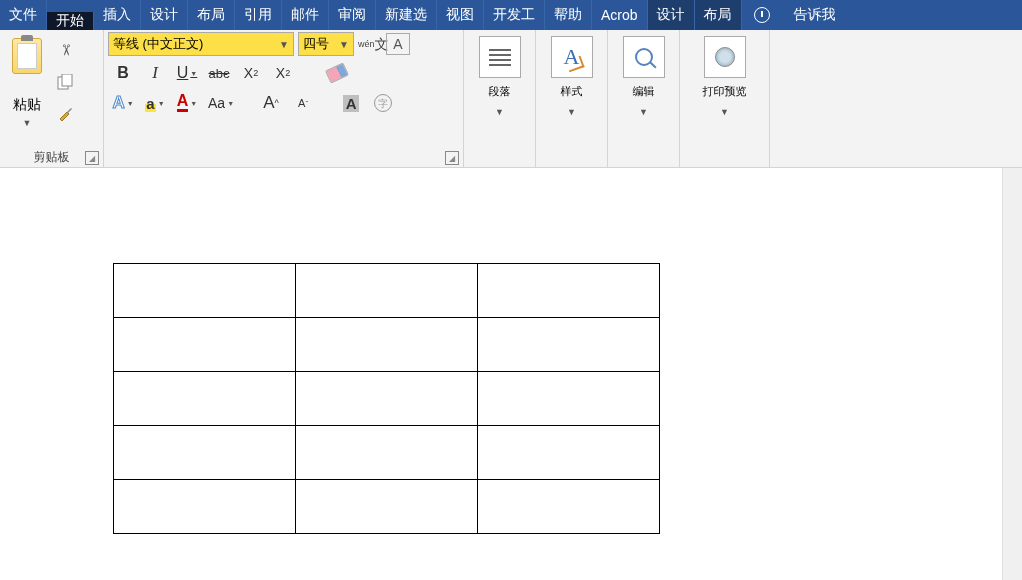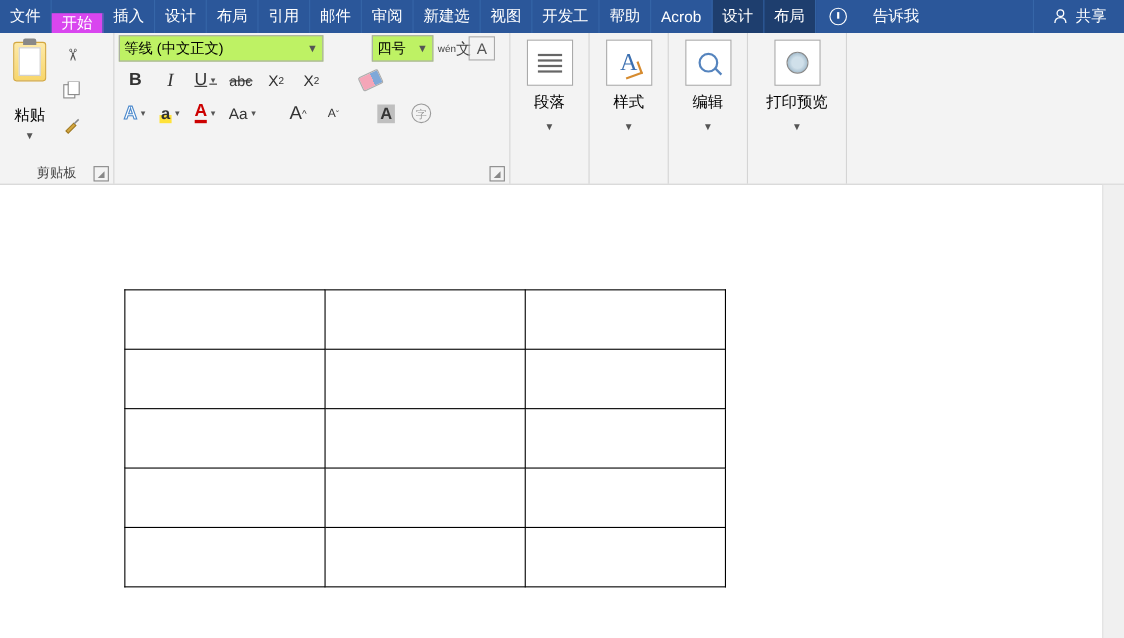--- a/index.html
+++ b/index.html
@@ -1,19 +1,19 @@
 <!DOCTYPE html>
 <html><head>
 <meta charset="utf-8">
 <style>
 * { box-sizing: border-box; margin: 0; padding: 0; }
 body { font-family: "Microsoft YaHei", Arial, sans-serif; font-size: 13px; background: #fff; width: 1022px; height: 580px; overflow: hidden; position: relative; }
 .menubar { background: #2b579a; height: 30px; display: flex; align-items: stretch; color: #fff; }
 .menu-tab { display: flex; align-items: center; justify-content: center; padding: 0 9px; font-size: 14px; border-right: 1px solid #3666a8; cursor: pointer; white-space: nowrap; }
-.menu-tab.active { background: #d946ef; margin-top: 12px; }
+.menu-tab.active { background: #0f172a; margin-top: 12px; }
 .menu-tab.dark { background: #1e3e6e; }
 .menu-spacer { flex: 1; }
 .menu-icon { display: flex; align-items: center; justify-content: center; padding: 0 12px; }
 .bulb { width: 16px; height: 16px; border: 1.5px solid #fff; border-radius: 50%; position: relative; }
 .bulb:after { content: ''; position: absolute; top: 3px; left: 6px; width: 2px; height: 6px; background: #fff; }
 .tellme { padding: 0 12px; display: flex; align-items: center; font-size: 14px; }
 .share { padding: 0 16px; display: flex; align-items: center; gap: 6px; font-size: 14px; border-left: 1px solid #3666a8; }
 .ribbon { background: #f3f3f3; height: 138px; border-bottom: 1px solid #d4d4d4; display: flex; position: relative; }
 .group { border-right: 1px solid #d4d4d4; display: flex; flex-direction: column; position: relative; }
 .group-content { flex: 1; display: flex; align-items: flex-start; padding: 4px 6px; }
@@ -21,23 +21,23 @@
 .group-launcher { position: absolute; right: 4px; bottom: 2px; width: 14px; height: 14px; border: 1px solid #888; font-size: 8px; color: #888; display: flex; align-items: center; justify-content: center; }
 .paste-col { display: flex; flex-direction: column; align-items: center; width: 42px; }
 .clipboard-icon { width: 30px; height: 36px; background: linear-gradient(#fde9a8, #f8d66a); border: 1px solid #d4a840; border-radius: 3px; position: relative; margin-top: 4px; }
 .clipboard-icon:before { content: ''; position: absolute; top: -4px; left: 8px; width: 12px; height: 6px; background: #888; border-radius: 2px 2px 0 0; }
 .clipboard-icon:after { content: ''; position: absolute; top: 4px; left: 4px; right: 4px; bottom: 4px; background: #fff; border: 1px solid #ccc; }
 .paste-label { font-size: 14px; margin-top: 22px; }
 .small-stack { display: flex; flex-direction: column; gap: 8px; padding: 4px 4px; }
 .small-btn { width: 28px; height: 24px; display: flex; align-items: center; justify-content: center; }
 .font-group { width: 360px; }
 .font-row1 { display: flex; align-items: center; gap: 4px; height: 28px; padding: 2px 4px; }
-.font-select { border: 1px solid #aaa; background: #bef264; height: 24px; display: flex; align-items: center; justify-content: space-between; padding: 0 4px; font-size: 13px; }
+.font-select { border: 1px solid #aaa; background: #fde047; height: 24px; display: flex; align-items: center; justify-content: space-between; padding: 0 4px; font-size: 13px; }
 .font-name { width: 186px; }
-.font-size { width: 56px; margin-left: 40px; }
+.font-size { width: 56px; }
 .chev { font-size: 10px; color: #555; }
 .pinyin { display: flex; align-items: center; font-size: 9px; line-height: 1; color: #444; width: 24px; }
 .aa-box { border: 1px solid #aaa; width: 24px; height: 22px; display: flex; align-items: center; justify-content: center; font-size: 14px; color: #555; }
 .font-row2, .font-row3 { display: flex; align-items: center; gap: 10px; height: 30px; padding: 2px 8px; }
 .fbtn { display: flex; align-items: center; justify-content: center; min-width: 22px; height: 24px; font-size: 15px; color: #333; position: relative; }
 .b { font-weight: bold; font-size: 16px; }
 .i { font-style: italic; font-family: "Times New Roman", serif; font-size: 17px; }
 .u { text-decoration: underline; font-size: 16px; }
 .strike { text-decoration: line-through; font-size: 13px; }
 .sub, .sup { font-size: 14px; }
@@ -47,21 +47,21 @@
 .hl-a { font-size: 15px; font-weight: bold; background: linear-gradient(transparent 55%, #ffe23a 55%); padding: 0 1px; }
 .color-a { font-size: 16px; font-weight: bold; color: #c00; border-bottom: 3px solid #c00; line-height: 0.9; }
 .case-a { font-size: 14px; }
 .biga { font-size: 17px; } .smalla { font-size: 11px; }
 .boxed-a { background: #bfbfbf; color: #333; padding: 0 3px; font-size: 15px; font-weight: bold; }
 .circled { width: 18px; height: 18px; border: 1.5px solid #999; border-radius: 50%; position: relative; }
 .circled:after { content: '字'; font-size: 10px; position: absolute; top: 2px; left: 3px; color: #999; }
 .big-btn-group { width: 72px; }
 .big-btn { display: flex; flex-direction: column; align-items: center; padding: 6px 4px 0; gap: 6px; width: 100%; }
 .big-btn-icon { width: 42px; height: 42px; border: 1px solid #aaa; background: #fff; display: flex; align-items: center; justify-content: center; position: relative; }
-.big-btn-label { font-size: 14px; }
+.big-btn-label { font-size: 11px; }
 .big-btn .dd2 { font-size: 9px; color: #555; margin-top: 2px; }
 .para-icon div { width: 22px; height: 2px; background: #666; margin: 3px 0; }
 .style-a { font-family: "Times New Roman"; font-size: 22px; color: #3b6fb0; position: relative; }
 .style-a:after { content: ''; position: absolute; width: 14px; height: 10px; border-bottom: 2px solid #d68b2f; border-right: 2px solid #d68b2f; transform: rotate(-20deg); right: -4px; bottom: 0; }
 .mag { width: 18px; height: 18px; border: 2px solid #5584be; border-radius: 50%; position: relative; }
 .mag:after { content: ''; position: absolute; width: 8px; height: 2px; background: #5584be; transform: rotate(45deg); right: -6px; bottom: -2px; }
 .print-icon { width: 20px; height: 20px; background: radial-gradient(circle, #d0e0ea 40%, #a8c0d0 70%); border-radius: 50%; border: 1px solid #888; }
 .collapse-chevron { position: absolute; right: 6px; top: 172px; font-size: 12px; color: #666; cursor: pointer; }
 .document { position: absolute; top: 190px; left: 0; right: 22px; bottom: 0; background: #fff; }
 .doc-table { position: absolute; left: 113px; top: 73px; border-collapse: collapse; }
@@ -88,27 +88,20 @@
   <div class="menu-tab">开发工</div>
   <div class="menu-tab">帮助</div>
   <div class="menu-tab">Acrob</div>
   <div class="menu-tab dark">设计</div>
   <div class="menu-tab dark">布局</div>
   <div class="menu-icon">
       <div class="bulb"></div>
     </div>
   <div class="tellme">告诉我</div>
   <div class="menu-spacer"></div>
-  <div class="share">
-    <svg width="16" height="16">
-        <circle cx="8" cy="5" r="3" fill="none" stroke="#fff" stroke-width="1.2"></circle>
-        <path d="M3 14c0-3 2-5 5-5s5 2 5 5" fill="none" stroke="#fff" stroke-width="1.2"></path>
-      </svg>
-    <span>共享</span>
-  </div>
 </div>
 
 <div class="ribbon">
 
   <div class="group" style="width:104px">
     <div class="group-content">
       <div class="paste-col">
         <div class="clipboard-icon"></div>
         <div class="paste-label">粘贴</div>
         <span class="dd2" style="font-size:9px;color:#555;margin-top:4px">▼</span>

